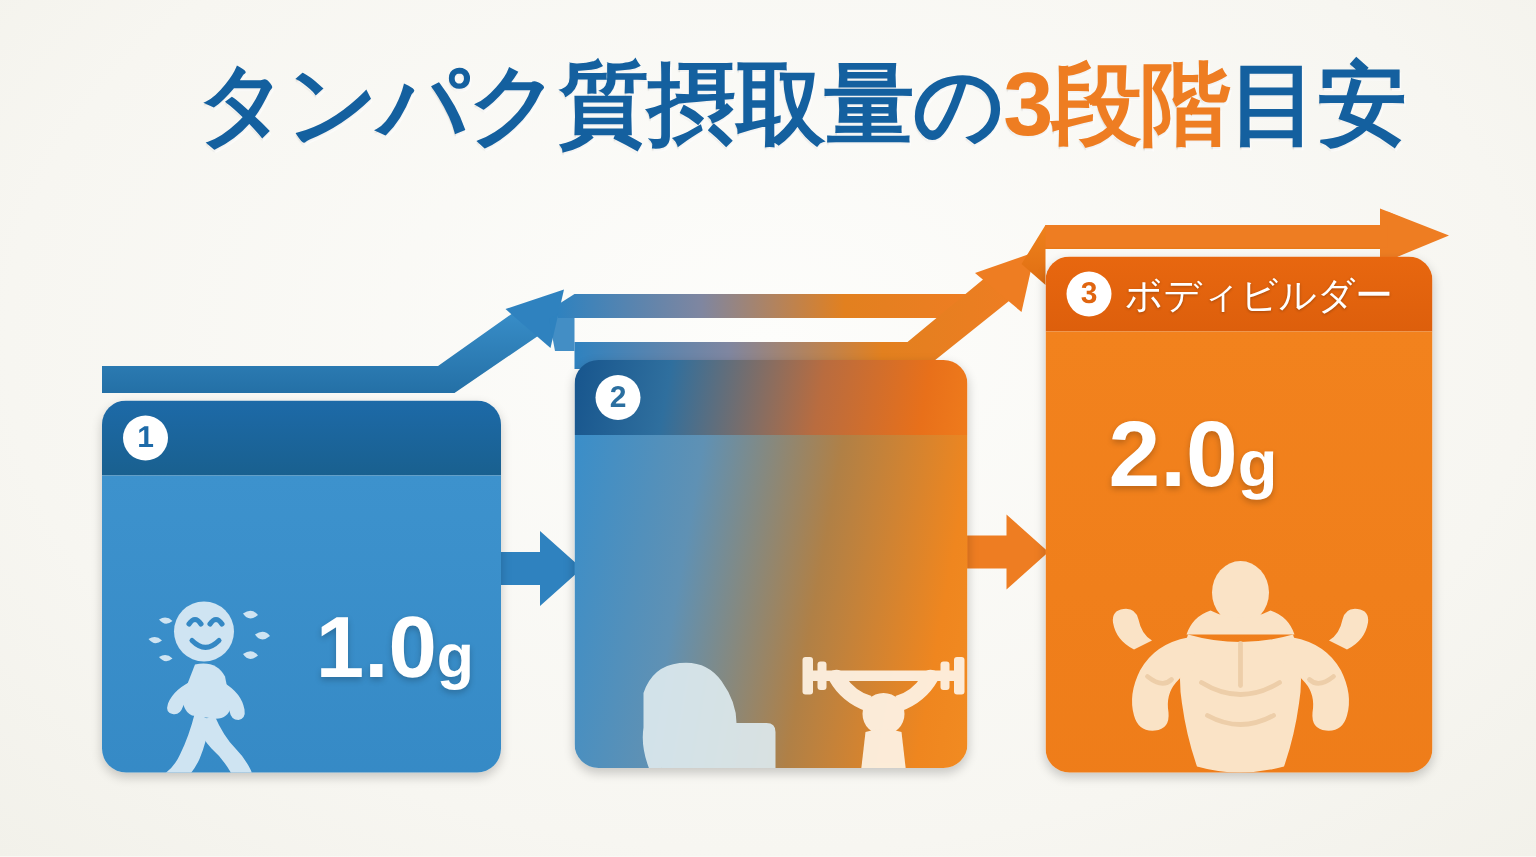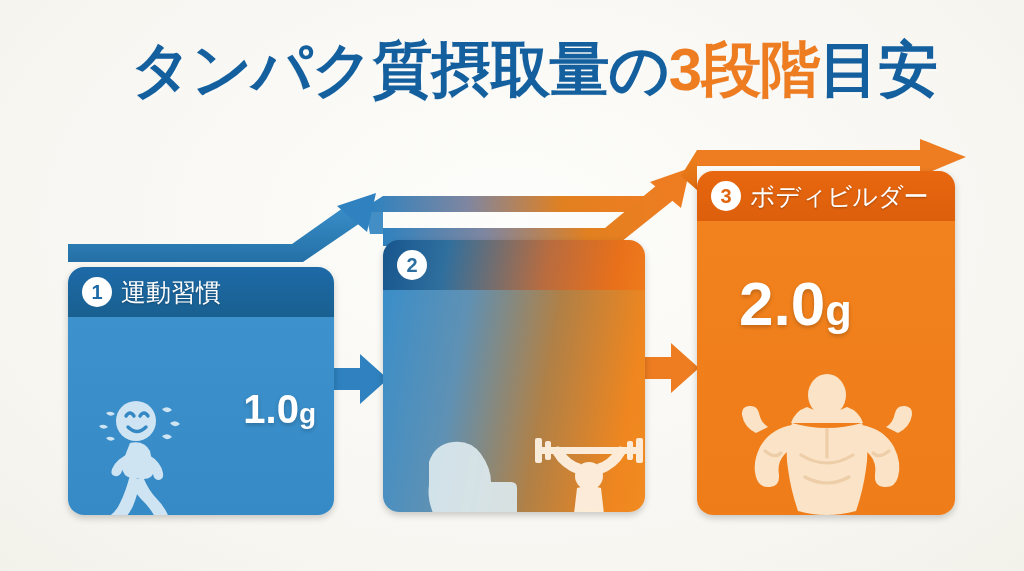--- a/index.html
+++ b/index.html
@@ -73,21 +73,21 @@
     white-space:nowrap;
     text-shadow:0 2px 4px rgba(0,0,0,.22);
   }
   .value .unit { font-size:0.70em; }
 
   
   #card1 { left:68px; top:267px; width:266px; height:248px; }
   #card1 .card-head { background:linear-gradient(180deg,#1d6aa8 0%,#19608f 100%); }
   #card1 .badge { color:#1d6aa8; }
   #card1 .card-body { background:linear-gradient(180deg,#3d92cd 0%,#3488c4 100%); }
-  #card1 .value { right:18px; top:72px; font-size:40px; }
+  #card1 .value { right:18px; top:86px; font-size:58px; }
 
   
   #card2 { left:383px; top:240px; width:262px; height:272px; }
   #card2 .card-head { background:linear-gradient(100deg,#17558d 0%,#2f6f9e 24%,#b96c3f 62%,#e8701a 88%,#ef7b1c 100%); }
   #card2 .badge { color:#2b6fa0; }
   #card2 .card-body { background:linear-gradient(100deg,#3a8ec9 0%,#5f91b4 28%,#b08046 58%,#ef861f 86%,#f28c22 100%); }
   #card2 .value { left:12px; top:66px; font-size:56px; }
 
   
   #card3 { left:697px; top:171px; width:258px; height:344px; }
@@ -161,21 +161,20 @@
     <path d="M0,20 L30,20 L30,6 L58,31 L30,56 L30,42 L0,42 Z" fill="#2f82bf"></path>
   </svg>
 
   <svg class="block-arrow" id="arrow-2-3" viewBox="0 0 60 62">
     <path d="M0,20 L30,20 L30,6 L58,31 L30,56 L30,42 L0,42 Z" fill="#ee7d22"></path>
   </svg>
 
   <div class="card" id="card1">
     <div class="card-head">
       <span class="badge">1</span>
-      <span class="head-label">運動習慣</span>
     </div>
     <div class="card-body">
 
       <svg class="icon-svg" id="icon-runner" viewBox="0 0 112 150">
         <g fill="#cfe4f2">
 
           <circle cx="50" cy="26" r="20"></circle>
 
           <g fill="#3488c4">
             <path d="M40,21 q4,-6 8,0" stroke="#3488c4" stroke-width="3.4" fill="none" stroke-linecap="round"></path>

